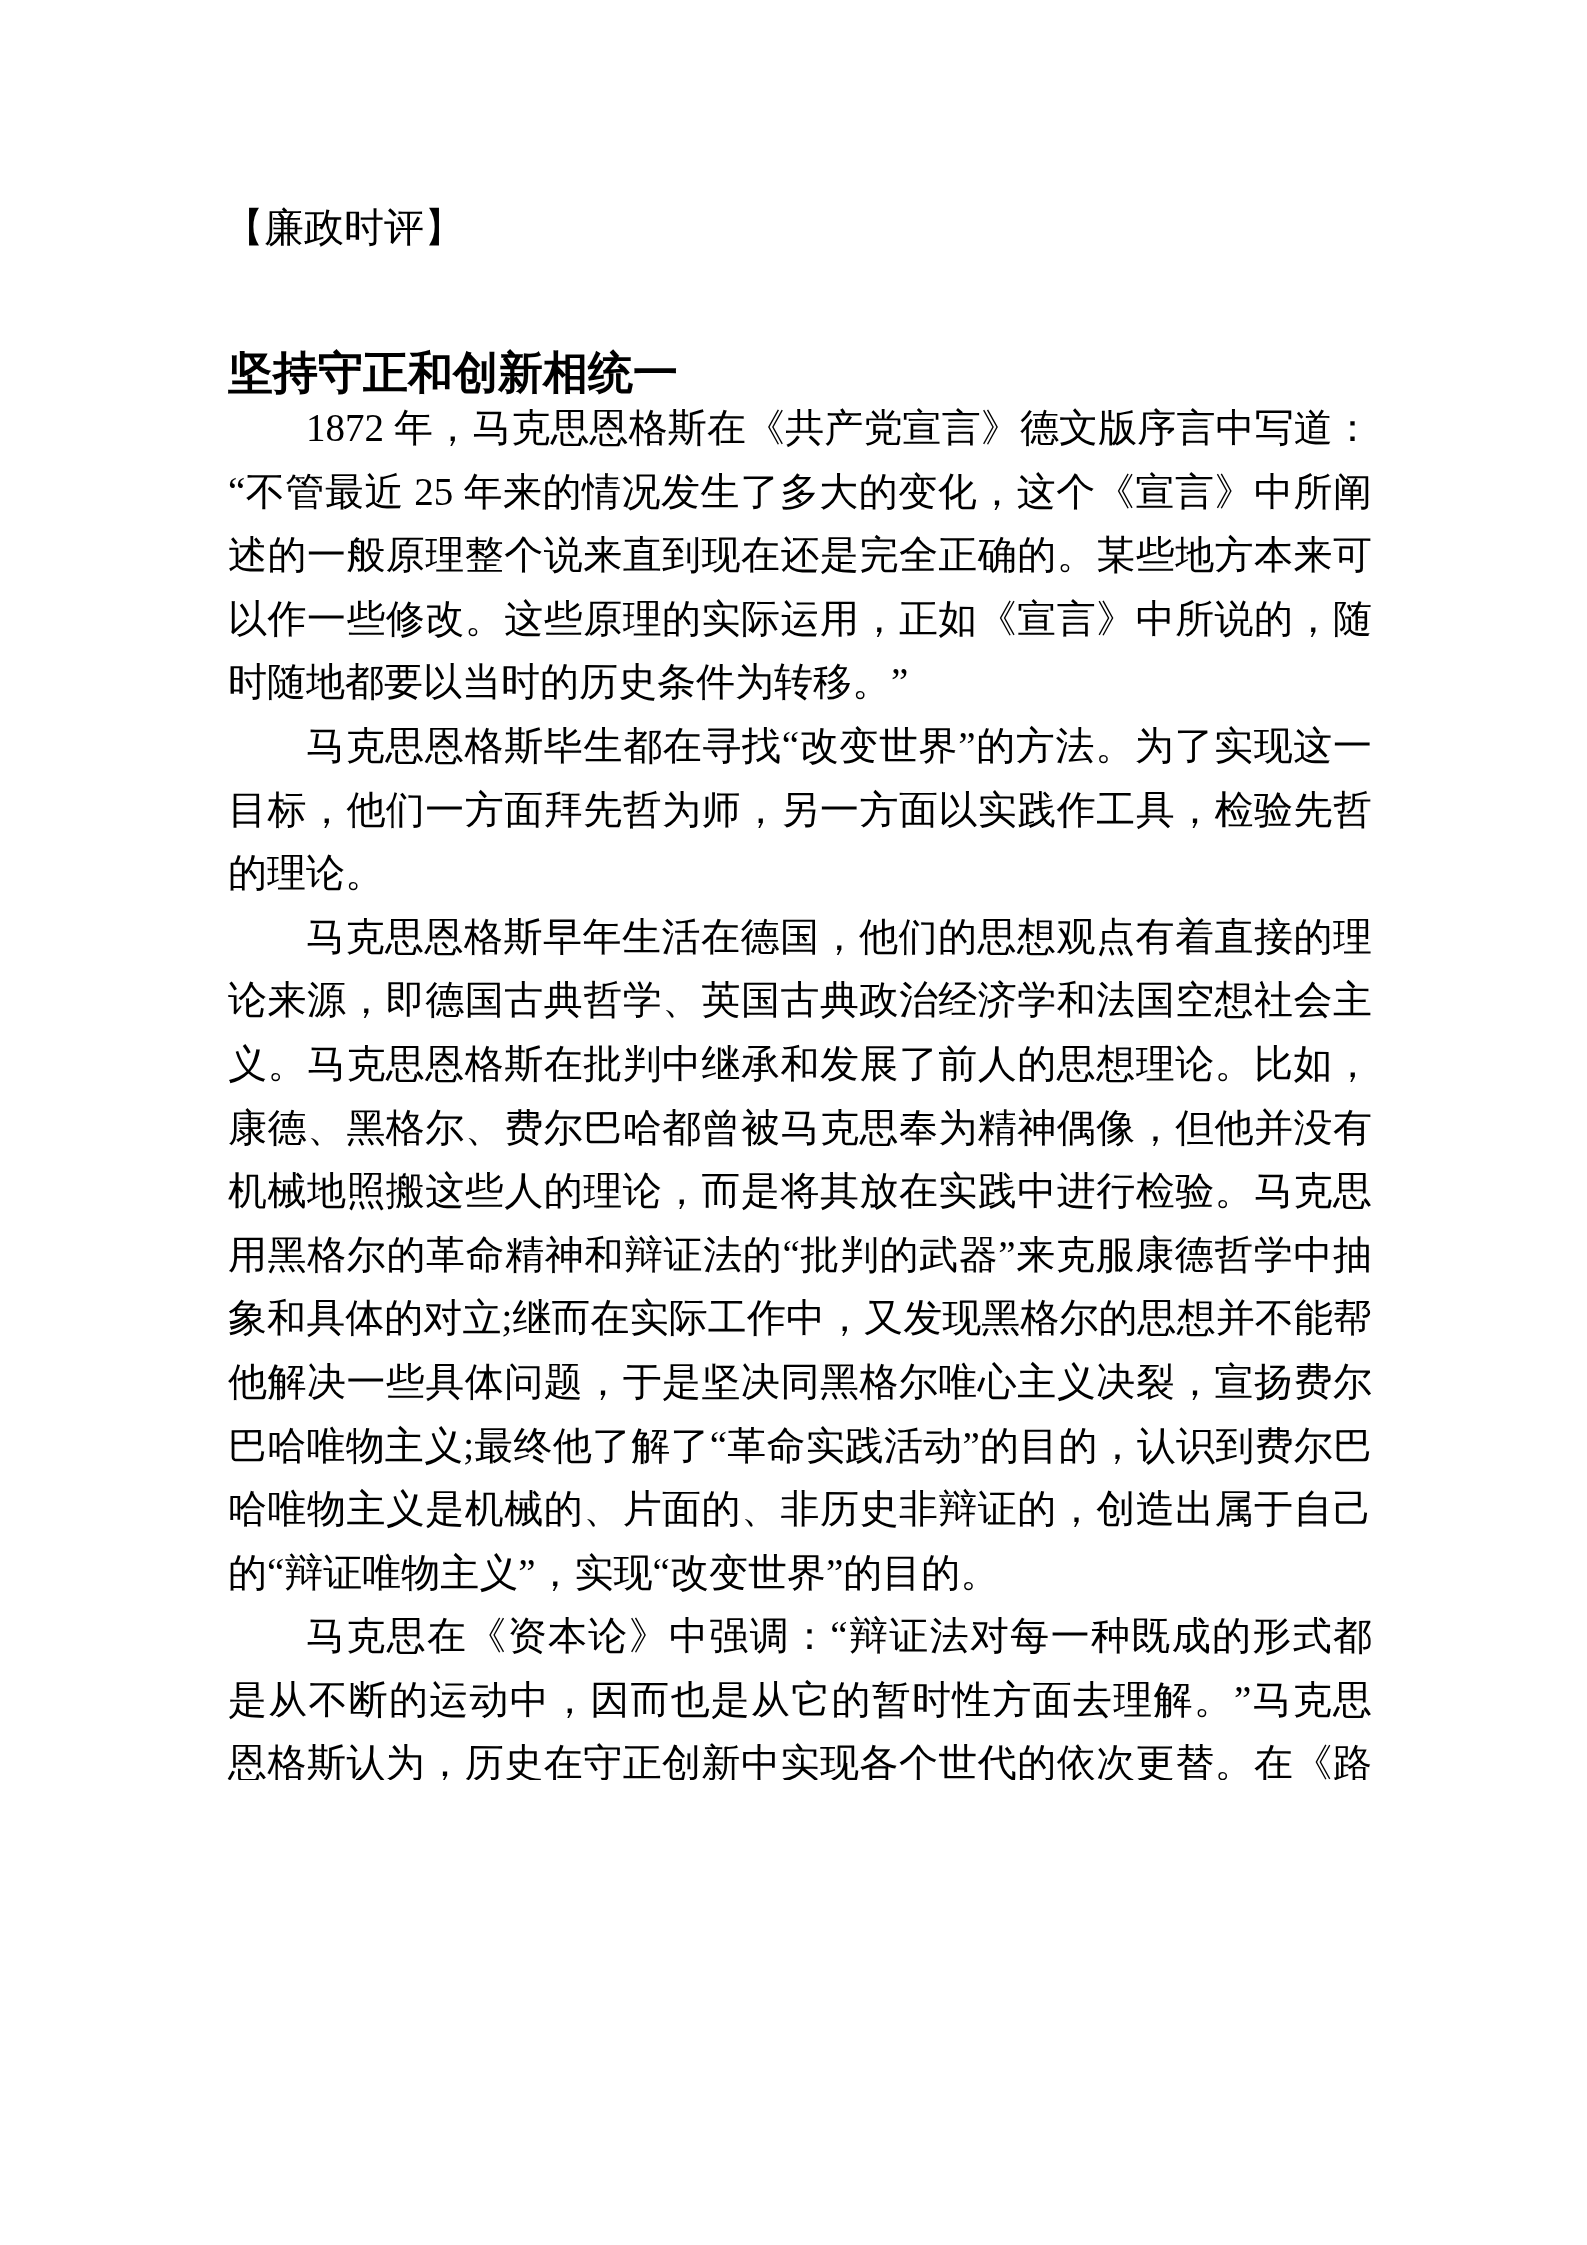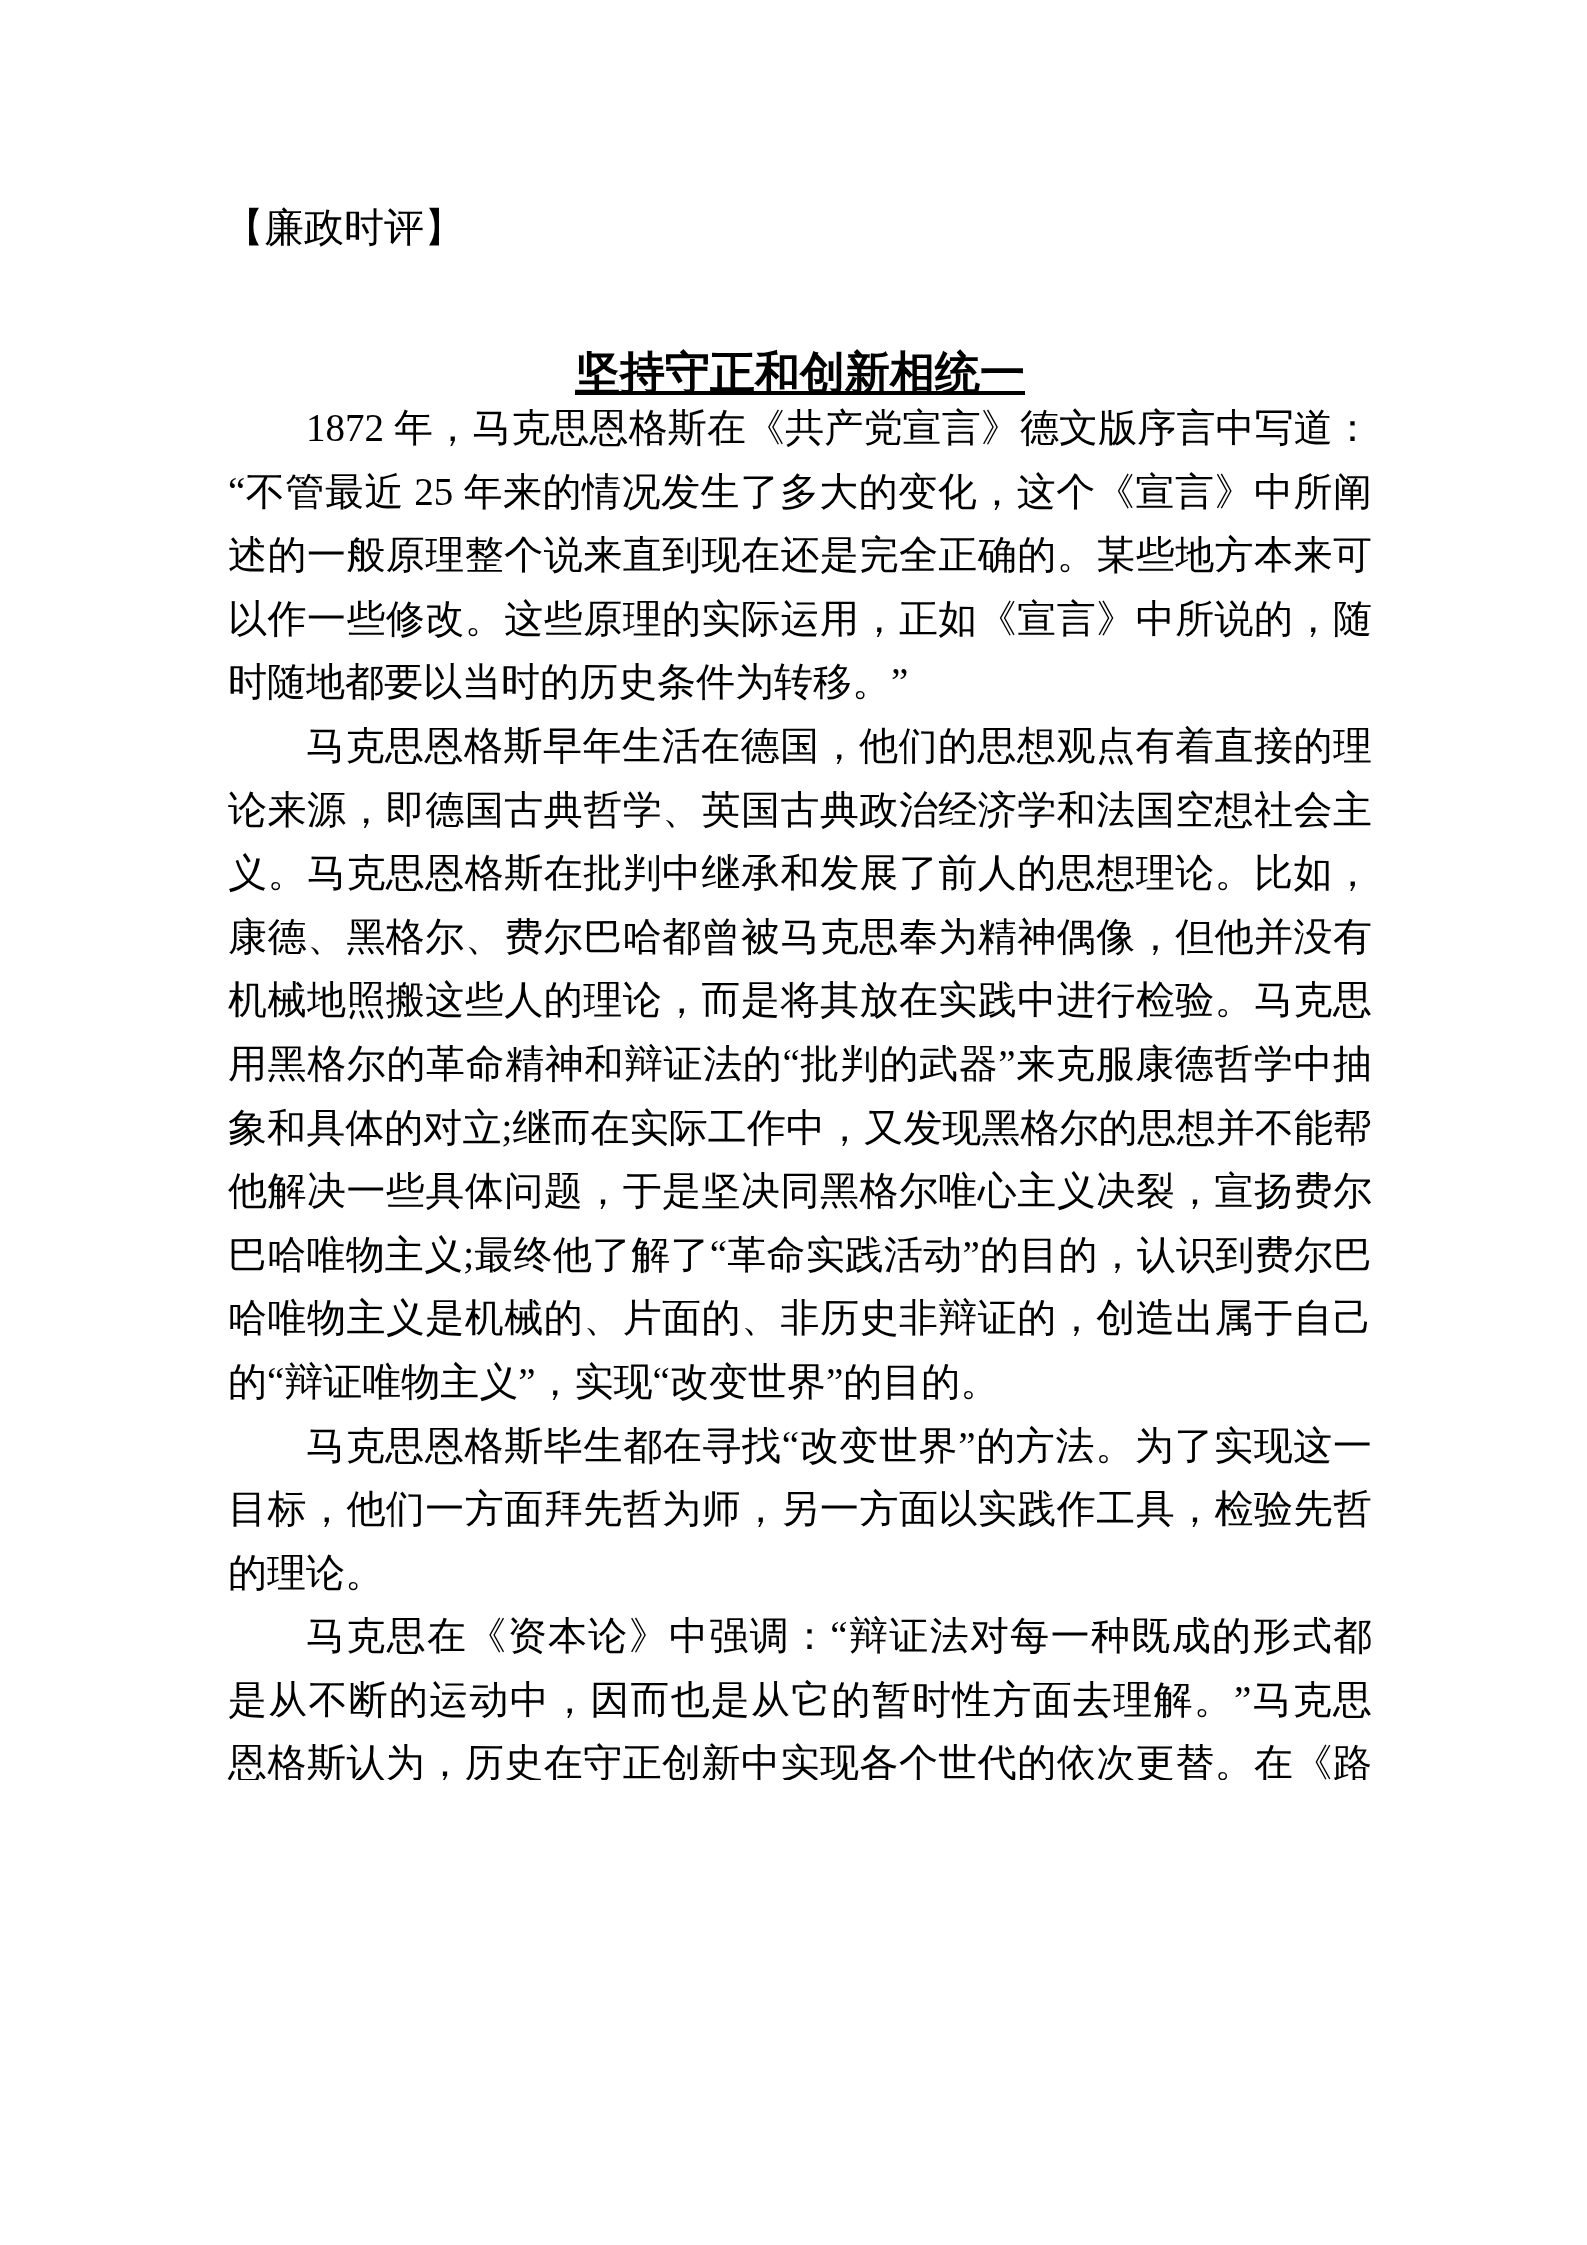--- a/index.html
+++ b/index.html
@@ -26,26 +26,24 @@
     top: 204px;
     font-size: 40px;
     line-height: 1.2;
     white-space: nowrap;
   }
   .doc-title {
     position: absolute;
     left: 228px;
     top: 316px;
     width: 1144px;
-    text-align: center;
     font-size: 45px;
     font-weight: bold;
     line-height: 1.2;
     white-space: nowrap;
-    text-decoration: underline;
   }
   .body-text {
     position: absolute;
     left: 228px;
     top: 396px;
     width: 1144px;
     font-size: 39px;
     line-height: 63.6px;
     text-align: justify;
     text-justify: inter-ideograph;
@@ -69,20 +67,20 @@
 <body>
 
 <div class="page">
 
   <div class="section-tag">【廉政时评】</div>
 
   <h1 class="doc-title">坚持守正和创新相统一</h1>
 
   <div class="body-text">
     <p>1872 年，马克思恩格斯在《共产党宣言》德文版序言中写道：“不管最近 25 年来的情况发生了多大的变化，这个《宣言》中所阐述的一般原理整个说来直到现在还是完全正确的。某些地方本来可以作一些修改。这些原理的实际运用，正如《宣言》中所说的，随时随地都要以当时的历史条件为转移。”</p>
+    <p>马克思恩格斯毕生都在寻找“改变世界”的方法。为了实现这一目标，他们一方面拜先哲为师，另一方面以实践作工具，检验先哲的理论。</p>
     <p>马克思恩格斯早年生活在德国，他们的思想观点有着直接的理论来源，即德国古典哲学、英国古典政治经济学和法国空想社会主义。马克思恩格斯在批判中继承和发展了前人的思想理论。比如，康德、黑格尔、费尔巴哈都曾被马克思奉为精神偶像，但他并没有机械地照搬这些人的理论，而是将其放在实践中进行检验。马克思用黑格尔的革命精神和辩证法的“批判的武器”来克服康德哲学中抽象和具体的对立;继而在实际工作中，又发现黑格尔的思想并不能帮他解决一些具体问题，于是坚决同黑格尔唯心主义决裂，宣扬费尔巴哈唯物主义;最终他了解了“革命实践活动”的目的，认识到费尔巴哈唯物主义是机械的、片面的、非历史非辩证的，创造出属于自己的“辩证唯物主义”，实现“改变世界”的目的。</p>
-    <p>马克思恩格斯毕生都在寻找“改变世界”的方法。为了实现这一目标，他们一方面拜先哲为师，另一方面以实践作工具，检验先哲的理论。</p>
     <p>马克思在《资本论》中强调：“辩证法对每一种既成的形式都是从不断的运动中，因而也是从它的暂时性方面去理解。”马克思恩格斯认为，历史在守正创新中实现各个世代的依次更替。在《路易•波拿巴的雾月十八日》中，马克思指出：“人们自己创造自己</p>
   </div>
 
   <div class="page-number">- 2 -</div>
 
 </div>
 
 </body></html>

